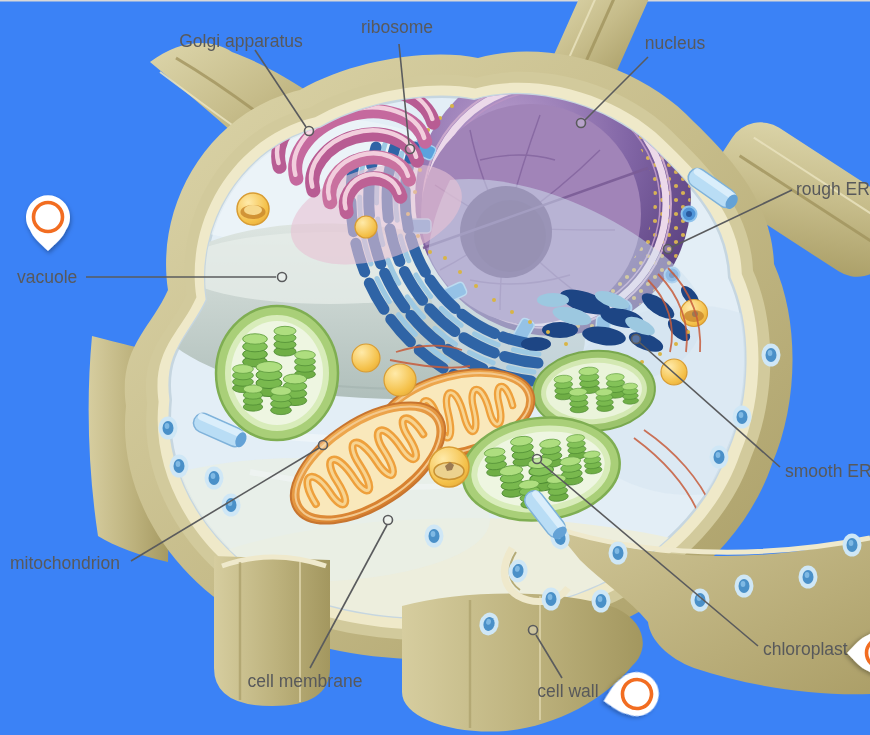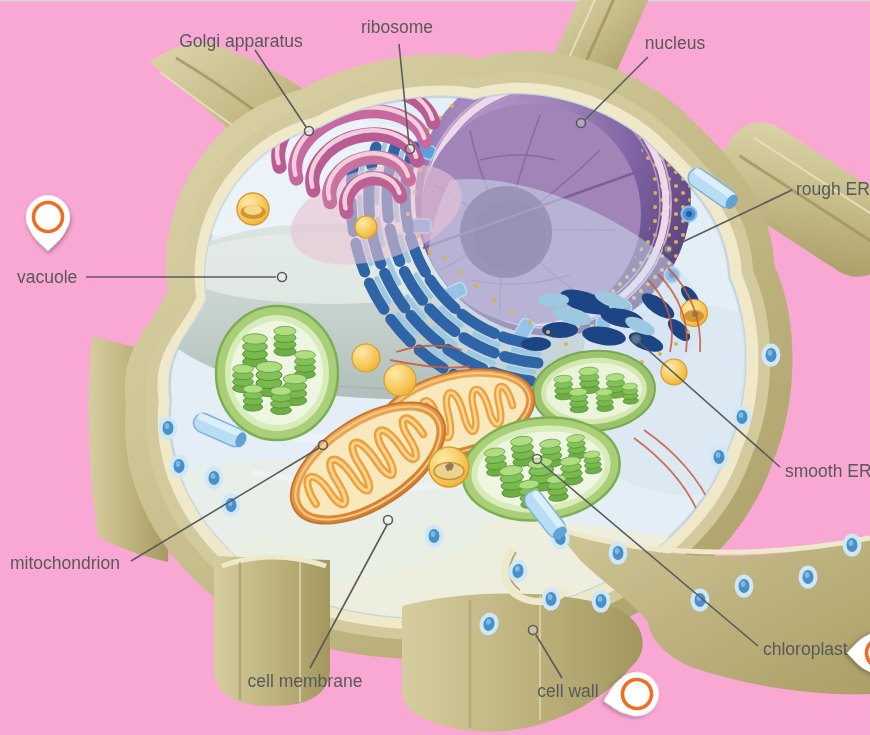--- a/index.html
+++ b/index.html
@@ -1,16 +1,16 @@
 <!DOCTYPE html>
 <html><head>
 <meta charset="utf-8">
 <style>
   html,body{margin:0;padding:0;background:#fff;}
-  #stage{position:relative;width:870px;height:735px;background:#f9a8d4;overflow:hidden;
+  #stage{position:relative;width:870px;height:735px;background:#3b82f6;overflow:hidden;
          font-family:"Liberation Sans",sans-serif;}
   svg{position:absolute;left:0;top:0;}
   .lbl{font-size:17.5px;fill:#58595b;}
   .leader{stroke:#5a5b5d;stroke-width:1.6;fill:none;}
   .leader-dot{stroke:#5a5b5d;stroke-width:1.6;fill:rgba(255,255,255,.25);}
 </style>
 </head>
 <body>
 
 <div id="stage">

